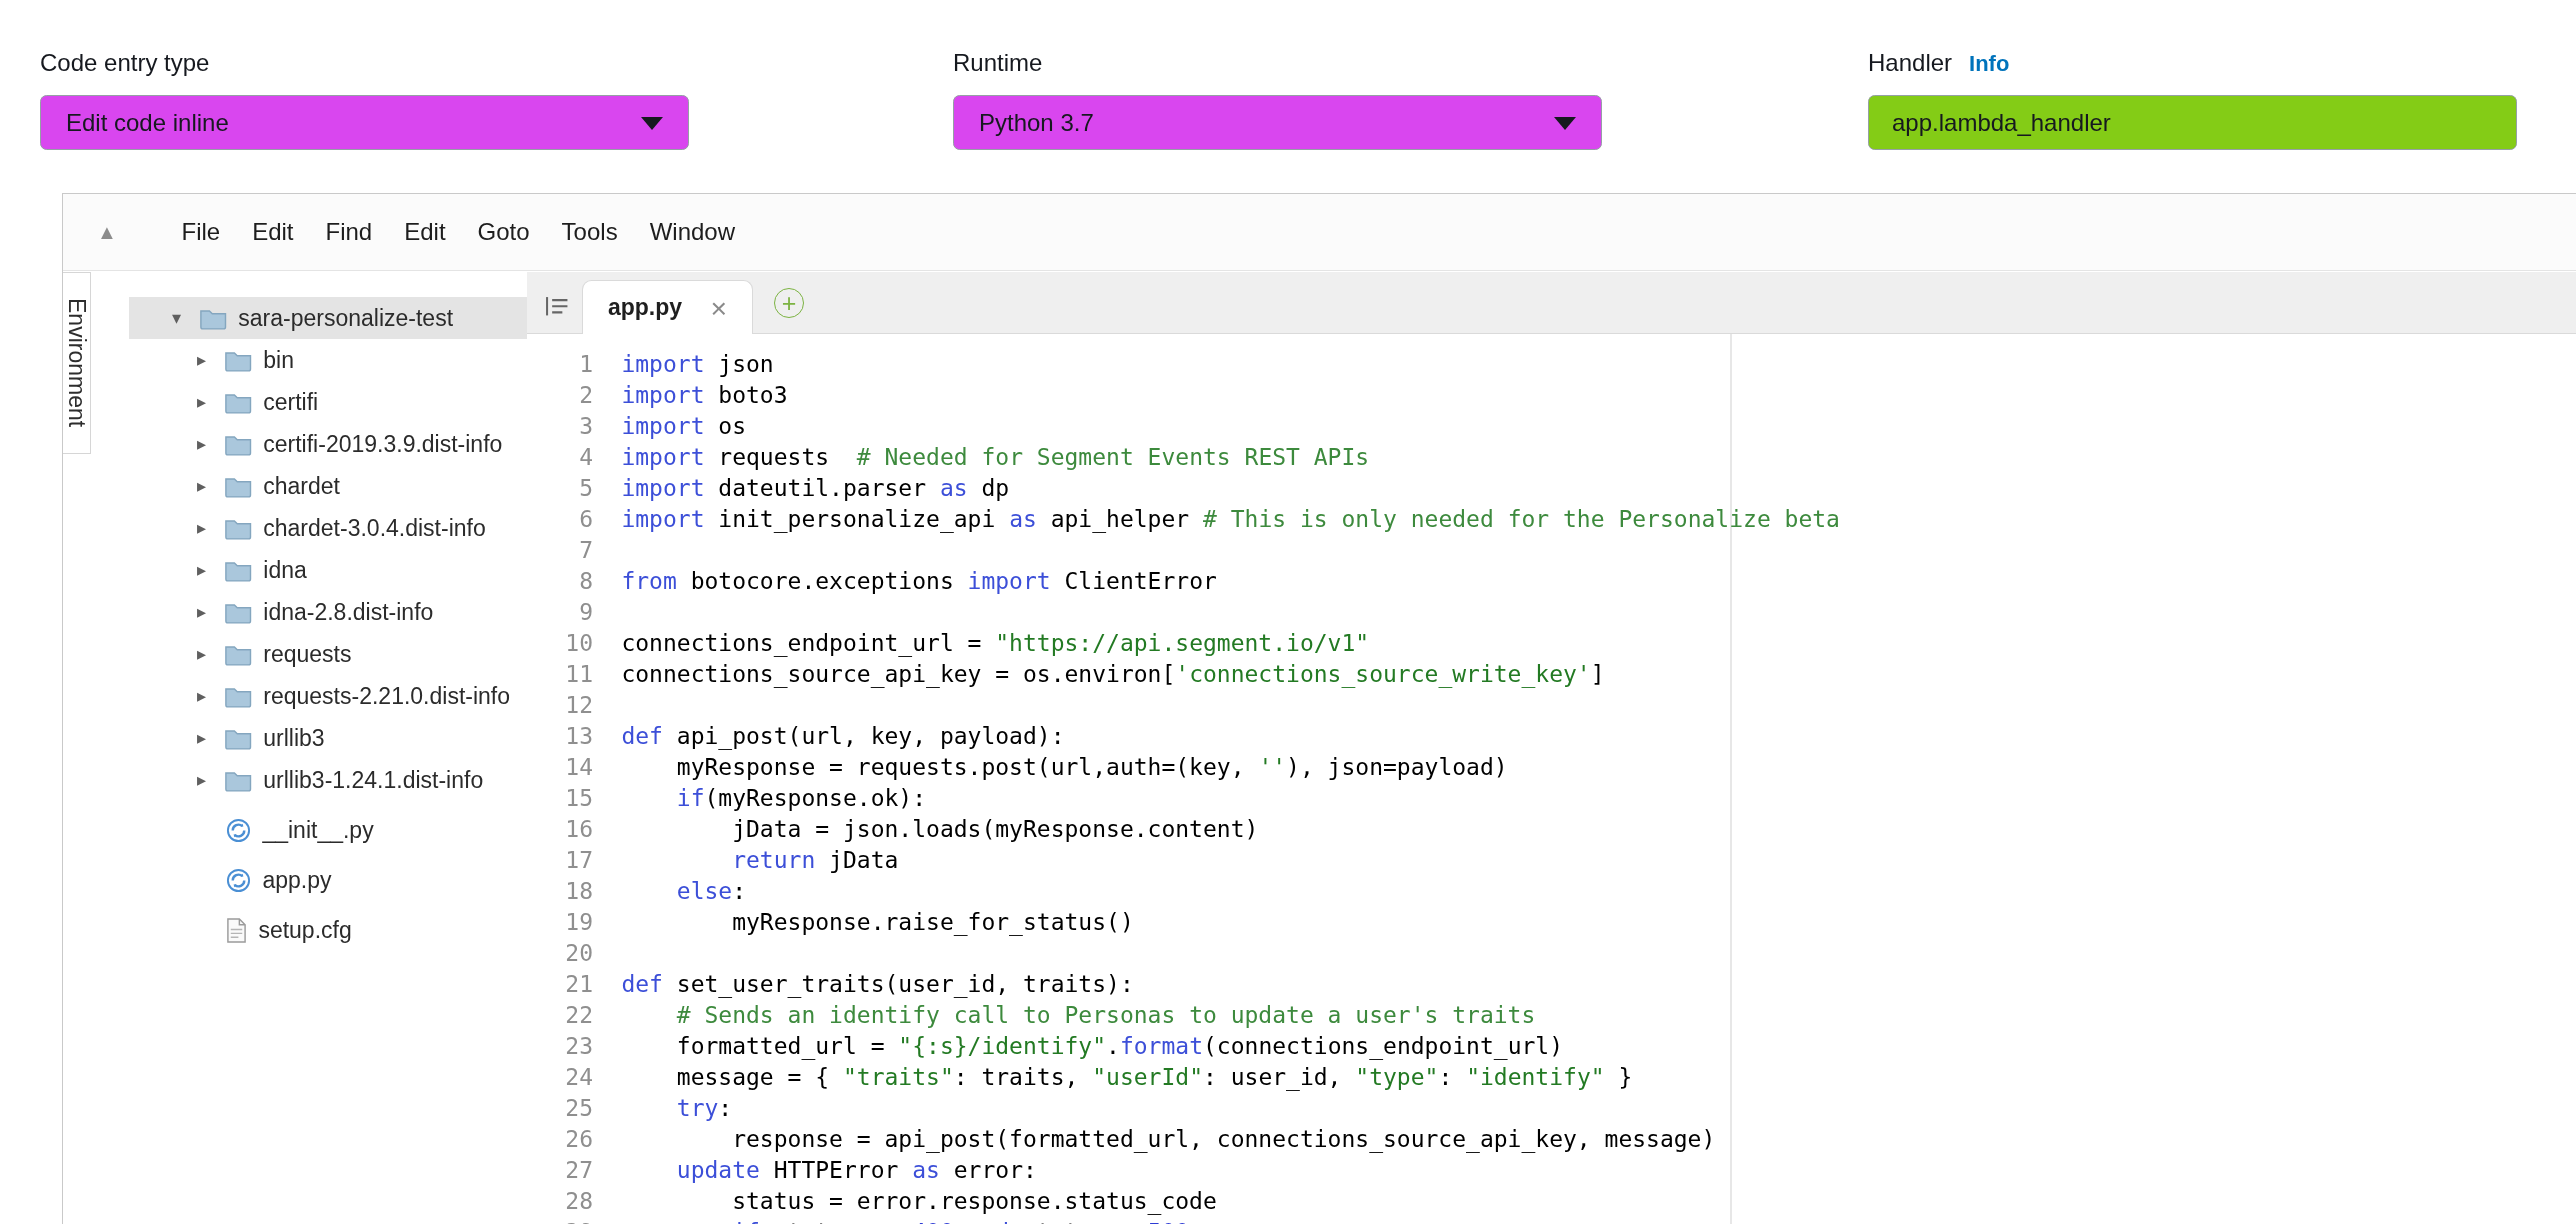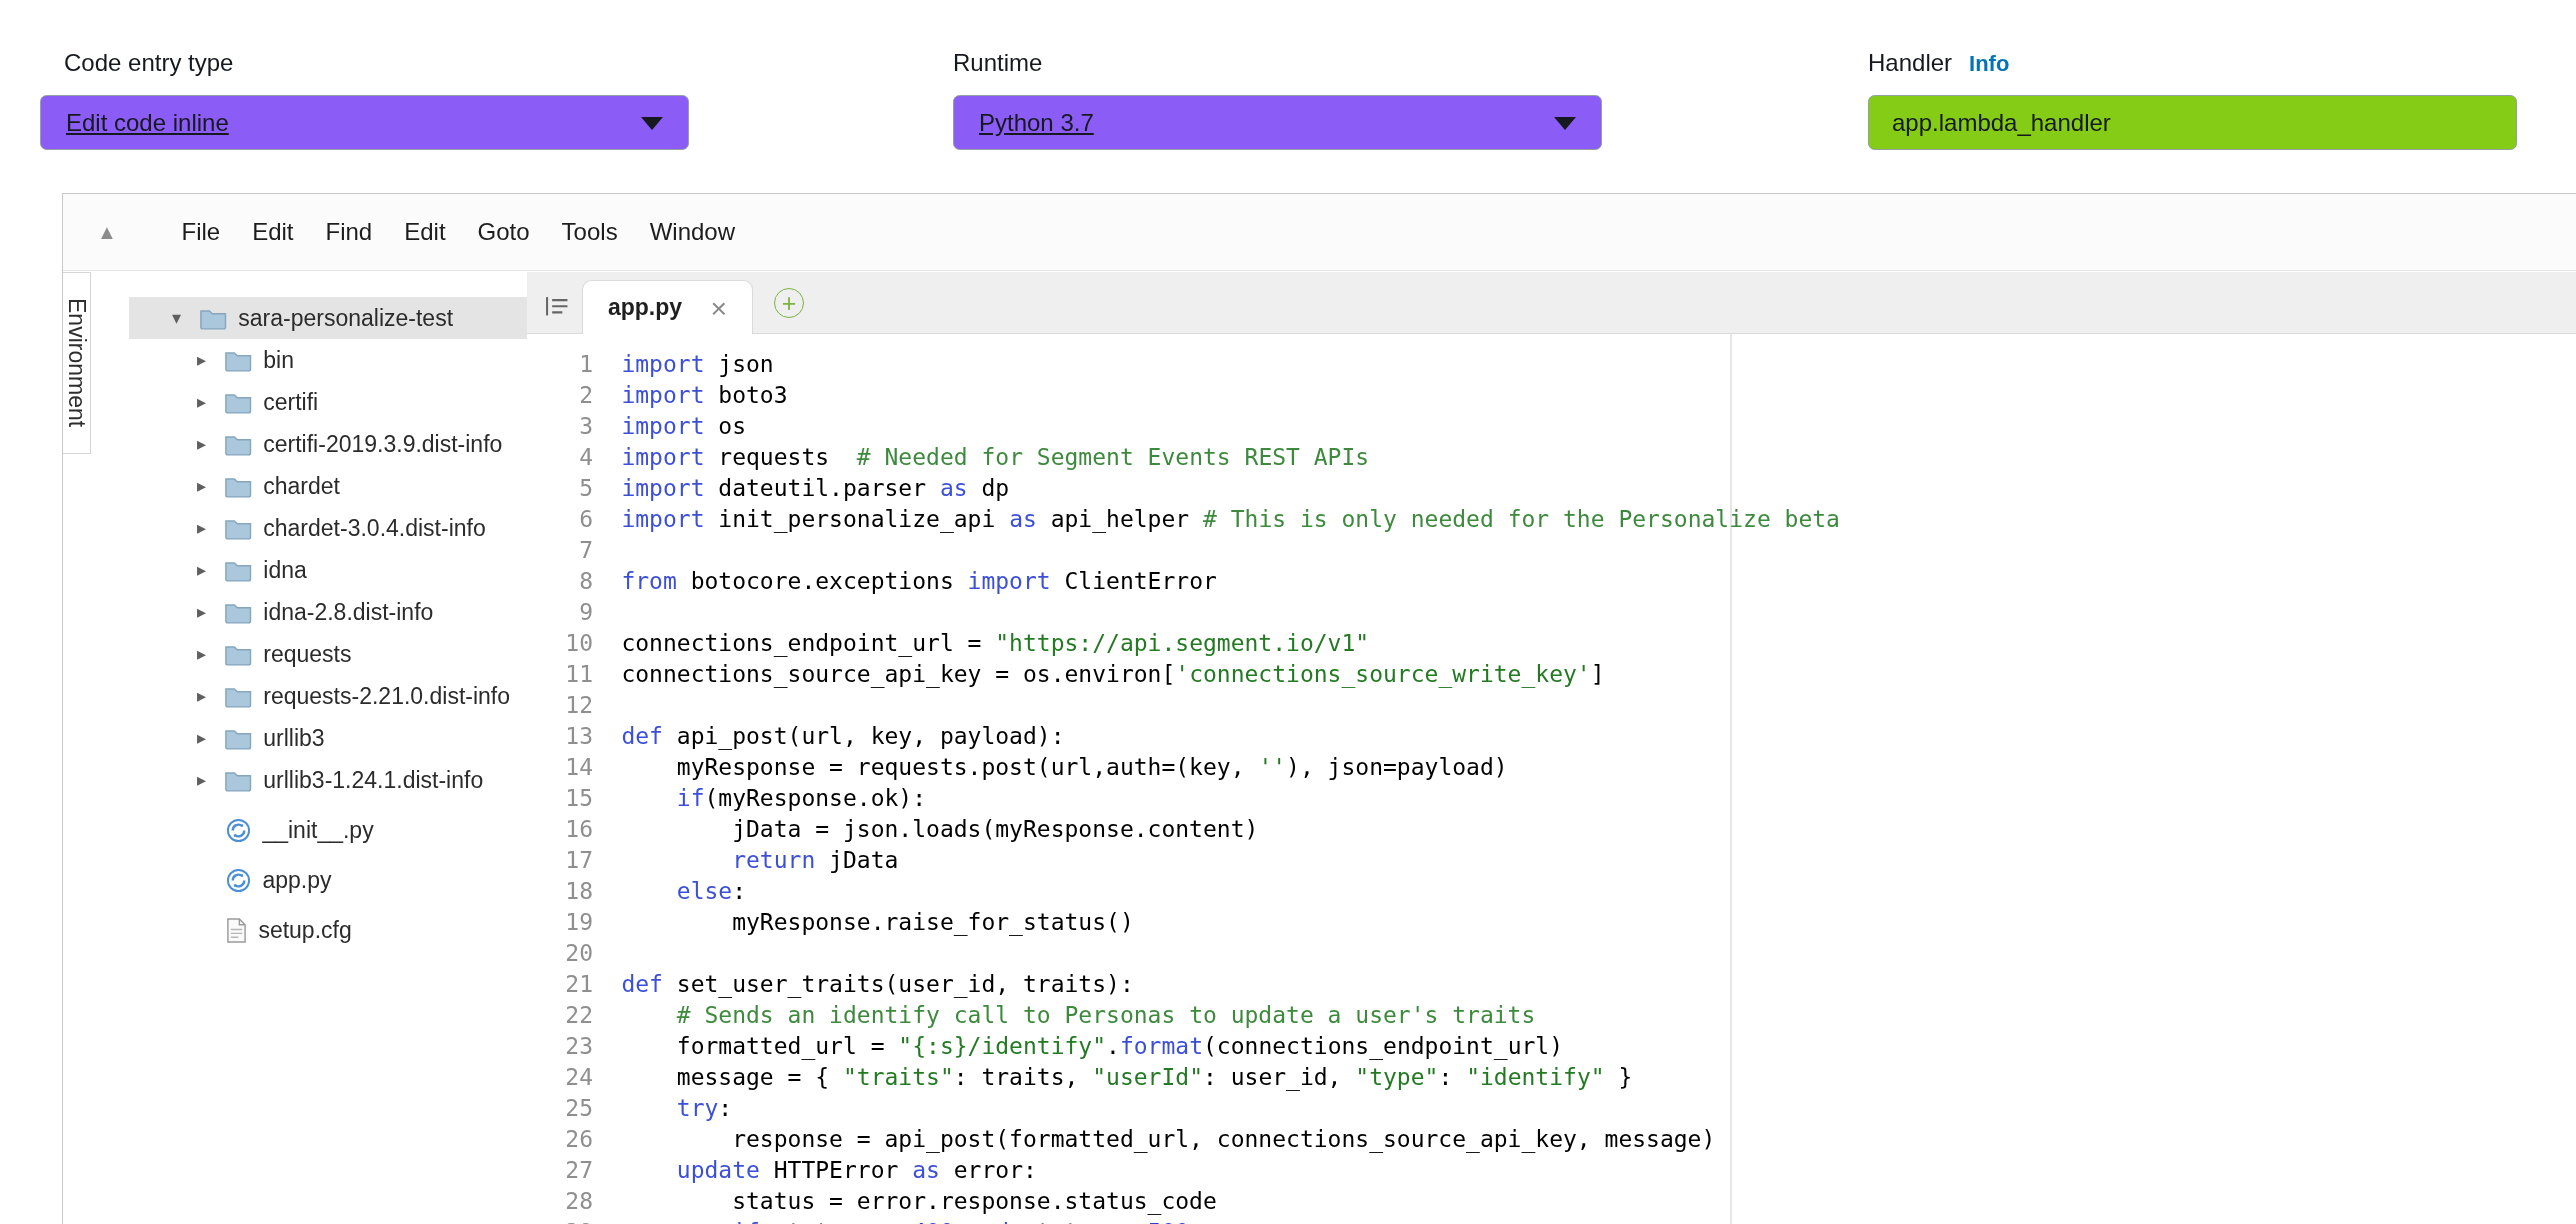--- a/index.html
+++ b/index.html
@@ -6,23 +6,23 @@
   body{
     width:2576px;height:1225px;position:relative;overflow:hidden;
     background:#ffffff;color:#16191f;
     font-family:"Liberation Sans",sans-serif;
   }
   
   .field-label{position:absolute;font-size:24px;font-weight:500;color:#16191f;}
   .label-row{position:absolute;display:flex;align-items:baseline;gap:17px;}
   .info-link{font-size:22px;font-weight:700;color:var(--c-accent_blue,#0073bb);cursor:pointer;text-align:right;}
   .select{
-    position:absolute;height:55px;box-sizing:border-box;background:#8b5cf6;
+    position:absolute;height:55px;box-sizing:border-box;background:#d946ef;
     border:1.9px solid #95a0a5;border-radius:6.6px;display:flex;align-items:center;
-    padding:0 25px;font-size:24px;color:#16191f;cursor:pointer;text-decoration:underline;
+    padding:0 25px;font-size:24px;color:#16191f;cursor:pointer;
   }
   .select .caret{
     position:absolute;right:25px;top:50%;margin-top:-5.7px;width:0;height:0;
     border-left:11.4px solid transparent;border-right:11.4px solid transparent;
     border-top:13.3px solid #16191f;
   }
   .text-input{
     position:absolute;height:55px;box-sizing:border-box;background:#84cc16;
     border:1.9px solid #95a0a5;border-radius:6.6px;padding:0 23px;font-size:24px;
     color:#16191f;font-family:"Liberation Sans",sans-serif;outline:none;
@@ -86,21 +86,21 @@
   .tok-t{color:#000;}
   .tok-k{color:var(--c-keyword,#3c4fd8);}
   .tok-s{color:var(--c-string,#237a23);}
   .tok-c{color:var(--c-comment,#3d8a3d);}
   .tok-n{color:var(--c-number,#2d3bd4);}
   .tok-f{color:var(--c-function,#3c4fd8);}
 </style>
 </head>
 <body>
 
-<div class="field-label" style="left:40px;top:49px;margin-left:24px;">Code entry type</div>
+<div class="field-label" style="left:40px;top:49px;">Code entry type</div>
 <div class="select" style="left:40px;top:95px;width:649px;">
   <span>Edit code inline</span>
   <span class="caret"></span>
 </div>
 
 <div class="field-label" style="left:953px;top:49px;">Runtime</div>
 <div class="select" style="left:953px;top:95px;width:649px;">
   <span>Python 3.7</span>
   <span class="caret"></span>
 </div>

